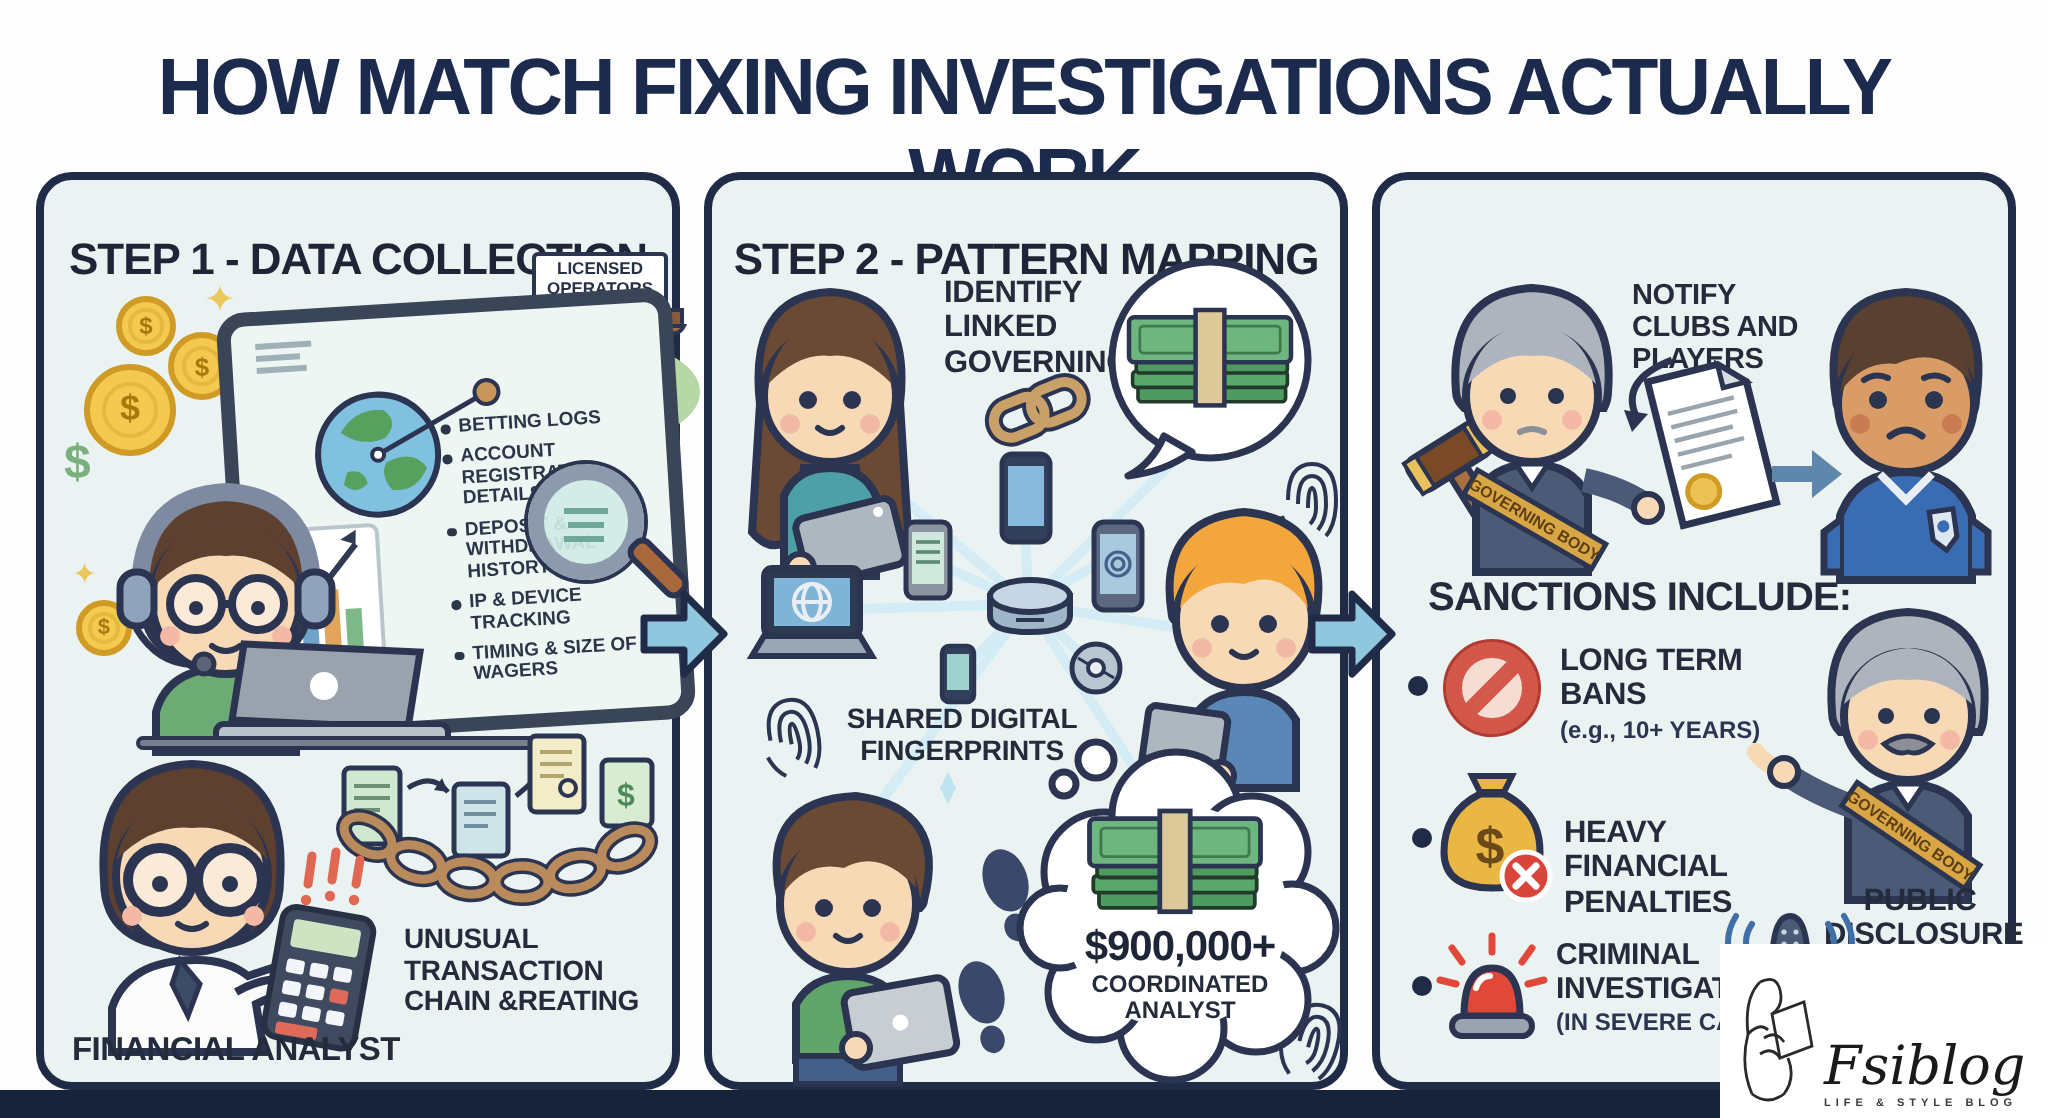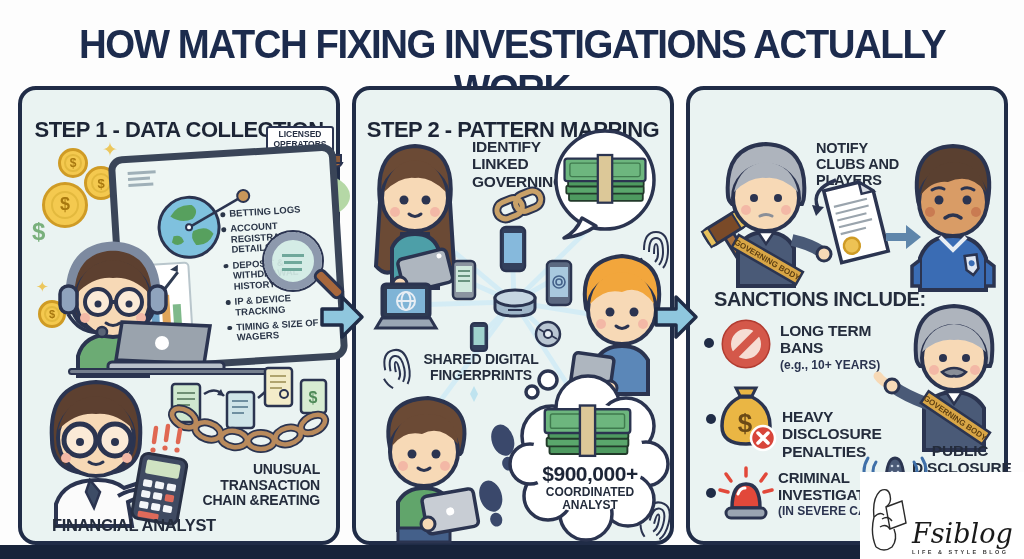--- a/index.html
+++ b/index.html
@@ -200,21 +200,21 @@
       </g>
       <g stroke="#b98a5c" stroke-width="4.5" fill="none">
         <ellipse cx="16" cy="52" rx="13" ry="8" transform="rotate(30 16 52)"></ellipse>
         <ellipse cx="40" cy="65" rx="13" ry="8" transform="rotate(18 40 65)"></ellipse>
         <ellipse cx="66" cy="73" rx="13" ry="8" transform="rotate(8 66 73)"></ellipse>
         <ellipse cx="93" cy="75" rx="13" ry="8"></ellipse>
         <ellipse cx="120" cy="70" rx="13" ry="8" transform="rotate(-14 120 70)"></ellipse>
         <ellipse cx="145" cy="58" rx="13" ry="8" transform="rotate(-28 145 58)"></ellipse>
       </g>
     </svg>
-    <div class="abs blabel" style="left:180px;top:372px;width:118px;font-size:14px;text-align:right;">UNUSUAL TRANSACTION CHAIN &amp;REATING</div>
+    <div class="abs blabel" style="left:180px;top:372px;width:118px;font-size:14px;text-align:left;">UNUSUAL TRANSACTION CHAIN &amp;REATING</div>
 
     <svg style="left:6px;top:286px;" width="165" height="150" viewBox="0 0 165 150">
       <path d="M28,128 Q36,104 70,104 Q86,104 96,112 L120,104 L122,116 L100,126 L104,150 L28,150 Z" fill="#fbfbfb" stroke="#2b3450" stroke-width="4"></path>
       <path d="M62,104 L72,116 L66,132 L58,116 Z" fill="#3d4c66" stroke="#2b3450" stroke-width="2.5"></path>
       <path d="M24,64 Q20,8 68,6 Q116,8 112,64 Q112,98 68,98 Q24,98 24,64Z" fill="#5d4030" stroke="#2b3450" stroke-width="4"></path>
       <circle cx="68" cy="62" r="38" fill="#f7d9b6" stroke="#2b3450" stroke-width="4"></circle>
       <path d="M30,54 Q38,22 68,20 Q98,22 106,54 Q88,36 68,38 Q48,36 30,54Z" fill="#5d4030"></path>
       <circle cx="52" cy="64" r="16" fill="#ffffff" fill-opacity="0.45" stroke="#2b3450" stroke-width="5"></circle>
       <circle cx="87" cy="64" r="16" fill="#ffffff" fill-opacity="0.45" stroke="#2b3450" stroke-width="5"></circle>
       <line x1="68" y1="64" x2="71" y2="64" stroke="#2b3450" stroke-width="5"></line>
@@ -251,21 +251,21 @@
         <line x1="8" y1="2" x2="6" y2="16"></line>
           <line x1="20" y1="0" x2="18" y2="14"></line>
           <line x1="32" y1="4" x2="30" y2="16"></line>
       </g>
       <g fill="#e06752">
           <circle cx="5" cy="24" r="2.6"></circle>
           <circle cx="17" cy="22" r="2.6"></circle>
           <circle cx="29" cy="24" r="2.6"></circle>
         </g>
     </svg>
-    <div class="abs blabel" style="left:30px;top:426px;width:185px;font-size:16.5px;letter-spacing:-.3px;">FINANCIAL ANALYST</div>
+    <div class="abs blabel" style="left:14px;top:426px;width:185px;font-size:16.5px;letter-spacing:-.3px;">FINANCIAL ANALYST</div>
   </section>
 
   <section class="abs panel" style="left:352px;">
     <svg style="left:0;top:0;" width="314" height="451">
       <g stroke="#d2ecf6" stroke-width="5" opacity="0.9">
         <line x1="158" y1="212" x2="55" y2="215"></line>
           <line x1="158" y1="212" x2="104" y2="188"></line>
         <line x1="158" y1="212" x2="156" y2="150"></line>
           <line x1="158" y1="212" x2="200" y2="188"></line>
         <line x1="158" y1="212" x2="124" y2="246"></line>
@@ -528,21 +528,21 @@
     <div class="abs srow-s" style="left:90px;top:268px;width:120px;">(e.g., 10+ YEARS)</div>
 
     <div class="abs" style="left:16px;top:324px;width:10px;height:10px;border-radius:50%;background:#202c47;"></div>
     <svg style="left:26px;top:294px;" width="60" height="70" viewBox="0 0 60 70">
       <path d="M24,12 L36,12 L40,4 L20,4 Z" fill="#eab644" stroke="#2b3450" stroke-width="3"></path>
       <path d="M24,13 Q6,22 6,42 Q6,60 30,60 Q54,60 54,42 Q54,22 36,13 Z" fill="#eab644" stroke="#2b3450" stroke-width="3.5"></path>
       <text x="29" y="48" font-size="26" font-weight="bold" fill="#6b4a17" text-anchor="middle">$</text>
       <circle cx="47" cy="54" r="12" fill="#d8453a" stroke="#fff" stroke-width="2.5"></circle>
       <path d="M42,49 L52,59 M52,49 L42,59" stroke="#fff" stroke-width="3.5" stroke-linecap="round"></path>
     </svg>
-    <div class="abs blabel srow-t" style="left:92px;top:318px;width:120px;">HEAVY DISCLOSURE PENALTIES</div>
+    <div class="abs blabel srow-t" style="left:92px;top:318px;width:120px;">HEAVY FINANCIAL PENALTIES</div>
     <div class="abs srow-s" style="left:92px;top:352px;width:120px;"></div>
 
     <div class="abs" style="left:16px;top:398px;width:10px;height:10px;border-radius:50%;background:#202c47;"></div>
     <svg style="left:28px;top:376px;" width="56" height="58" viewBox="0 0 56 58">
       <g stroke="#e2483a" stroke-width="3.5" stroke-linecap="round">
         <line x1="28" y1="2" x2="28" y2="10"></line>
           <line x1="8" y1="8" x2="13" y2="15"></line>
           <line x1="48" y1="8" x2="43" y2="15"></line>
         <line x1="2" y1="24" x2="10" y2="26"></line>
           <line x1="54" y1="24" x2="46" y2="26"></line>

